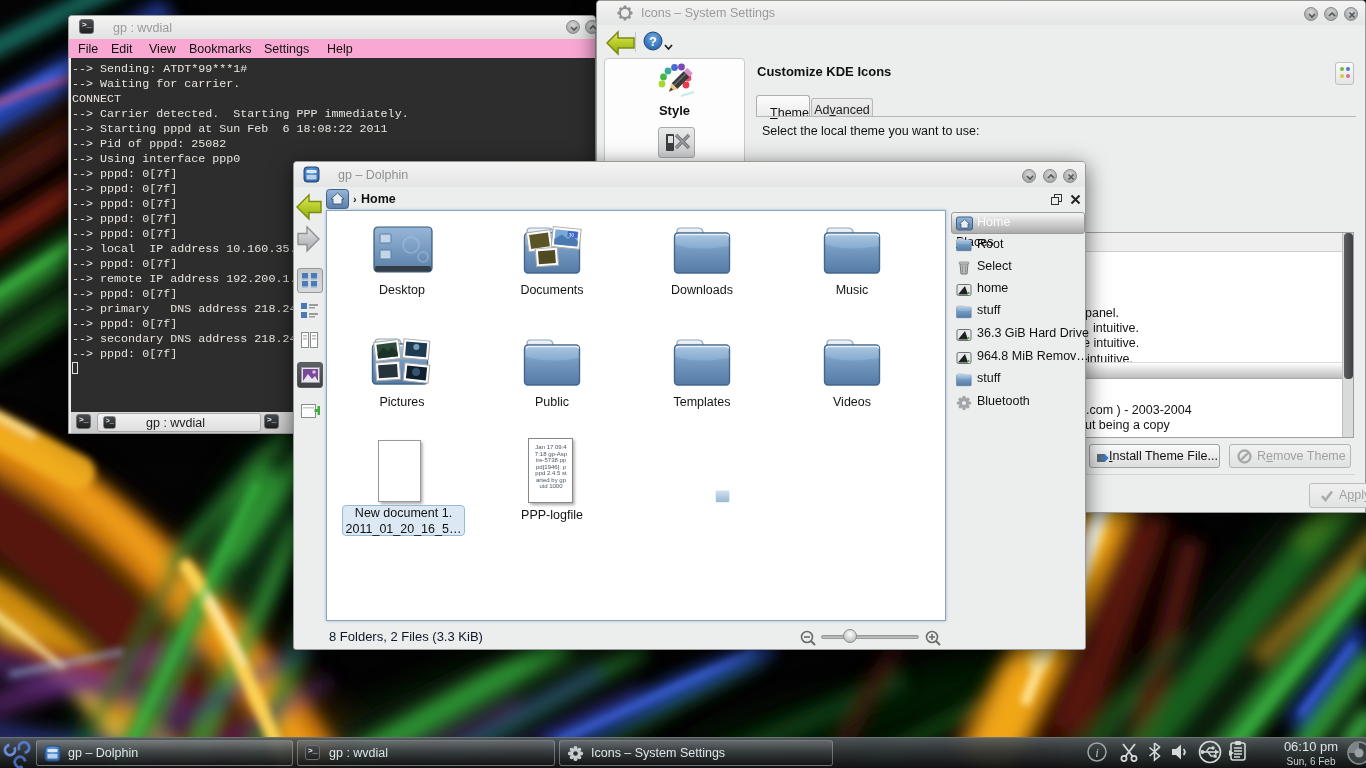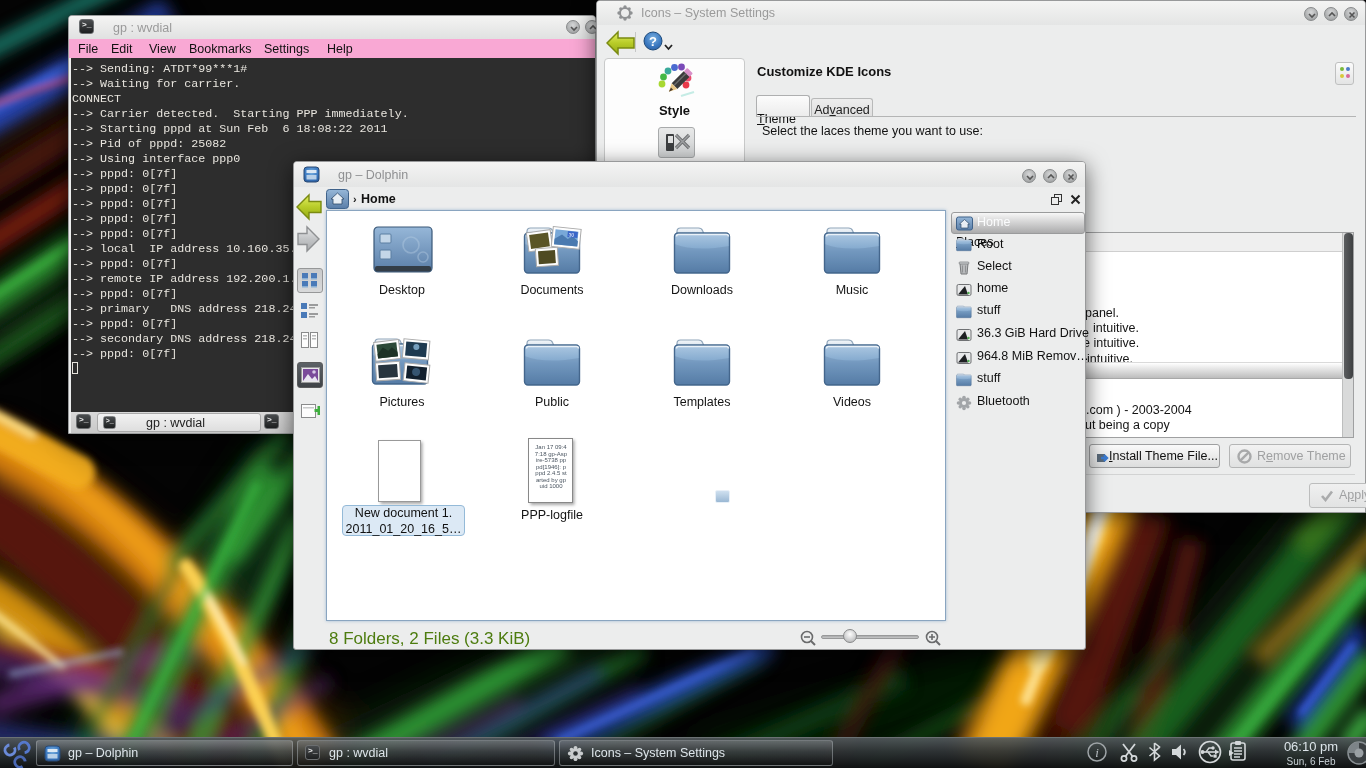--- a/index.html
+++ b/index.html
@@ -317,24 +317,24 @@
  <div style="position:absolute;left:160px;top:63px;font-size:13px;font-weight:bold;color:#111;">Customize KDE Icons</div>
  <div style="position:absolute;left:738px;top:61px;width:19px;height:23px;background:linear-gradient(#fbfbfb,#e3e4e4);border:1px solid #bfc0c0;border-radius:3px;">
   <svg width="17" height="21">
           <circle cx="6" cy="6" r="2" fill="#7ab83a"></circle>
           <circle cx="12" cy="6" r="2" fill="#4a7ac8"></circle>
           <circle cx="6" cy="13" r="2" fill="#d8c83a"></circle>
           <circle cx="12" cy="13" r="2" fill="#d86a9a"></circle>
         </svg>
  </div>
 
- <div style="position:absolute;left:159px;top:94px;width:54px;height:21px;background:linear-gradient(#fcfcfc,#ececec);border:1px solid #aeafb0;border-bottom:none;border-radius:3px 3px 0 0;text-align:left;font-size:12.5px;color:#111;padding-top:16px;"><span style="text-decoration:underline;">T</span>heme</div>
+ <div style="position:absolute;left:159px;top:94px;width:54px;height:21px;background:linear-gradient(#fcfcfc,#ececec);border:1px solid #aeafb0;border-bottom:none;border-radius:3px 3px 0 0;text-align:right;font-size:12.5px;color:#111;padding-top:10px;"><span style="text-decoration:underline;">T</span>heme</div>
  <div style="position:absolute;left:214px;top:97px;width:62px;height:18px;background:linear-gradient(#ededed,#dfdfdf);border:1px solid #b8b9b9;border-bottom:none;border-radius:3px 3px 0 0;text-align:center;font-size:12.5px;color:#222;padding-top:4px;">Ad<span style="text-decoration:underline;">v</span>anced</div>
  <div style="position:absolute;left:159px;top:114.5px;width:600px;height:1px;background:#b4b5b5;"></div>
- <div style="position:absolute;left:165px;top:123px;font-size:12.5px;color:#111;">Select the laces theme you want to use:</div>
+ <div style="position:absolute;left:165px;top:123px;font-size:12.5px;color:#111;">Select the local theme you want to use:</div>
 
  <div style="position:absolute;left:164px;top:231px;width:593px;height:206px;background:#fff;border:1px solid #9fa0a1;">
    <div style="position:absolute;left:0;top:0;right:11px;height:19px;background:#efefef;border-bottom:1px solid #cfcfcf;"></div>
    <div style="position:absolute;left:323px;top:73px;font-size:12.5px;color:#141414;">panel.</div>
    <div style="position:absolute;left:331px;top:88px;font-size:12.5px;color:#141414;">intuitive.</div>
    <div style="position:absolute;left:321px;top:103px;font-size:12.5px;color:#141414;">e intuitive.</div>
    <div style="position:absolute;left:325px;top:119px;font-size:12.5px;color:#141414;">intuitive.</div>
    <div style="position:absolute;left:0;top:129px;right:11px;height:17px;background:linear-gradient(#ffffff,#bdbdbd);border-top:1px solid #dadada;border-bottom:1px solid #a8a8a8;"></div>
    <div style="position:absolute;left:324px;top:170px;font-size:12.5px;color:#141414;">.com ) - 2003-2004</div>
    <div style="position:absolute;left:316px;top:185px;font-size:12.5px;color:#141414;">out being a copy</div>
@@ -614,21 +614,21 @@
             <circle cx="11.8" cy="4.2" r="1.7"></circle>
             <circle cx="4.2" cy="11.8" r="1.7"></circle>
             <circle cx="11.8" cy="11.8" r="1.7"></circle>
           </g>
     <circle cx="8" cy="8" r="5" fill="#a2a5a8"></circle>
           <circle cx="8" cy="8" r="2.1" fill="#eceded"></circle>
   </svg>
   <span style="position:absolute;left:26px;top:182px;">Bluetooth</span>
  </div>
 
- <span style="position:absolute;left:35px;top:467px;font-size:17px;color:#4d7c0f;">8 Folders, 2 Files (3.3 KiB)</span>
+ <span style="position:absolute;left:35px;top:467px;font-size:13px;color:#0f172a;">8 Folders, 2 Files (3.3 KiB)</span>
  <svg width="17" height="17" style="position:absolute;left:506px;top:468px;">
         <circle cx="7" cy="7" r="5.5" fill="none" stroke="#6a6b6c" stroke-width="1.6"></circle>
         <path d="M4,7 h6" stroke="#6a6b6c" stroke-width="1.6"></path>
         <path d="M11,11 l4,4" stroke="#6a6b6c" stroke-width="2"></path>
       </svg>
  <div style="position:absolute;left:527px;top:473px;width:98px;height:4px;background:linear-gradient(#a9aaab,#c6c7c8);border-radius:2px;border:1px solid #98999a;"></div>
  <div style="position:absolute;left:549px;top:467px;width:14px;height:14px;border-radius:50%;background:radial-gradient(circle at 50% 35%,#fdfdfd,#c9cacb 65%,#a9abac);border:1px solid #88898a;"></div>
  <svg width="17" height="17" style="position:absolute;left:631px;top:468px;">
         <circle cx="7" cy="7" r="5.5" fill="none" stroke="#6a6b6c" stroke-width="1.6"></circle>
         <path d="M4,7 h6 M7,4 v6" stroke="#6a6b6c" stroke-width="1.6"></path>

